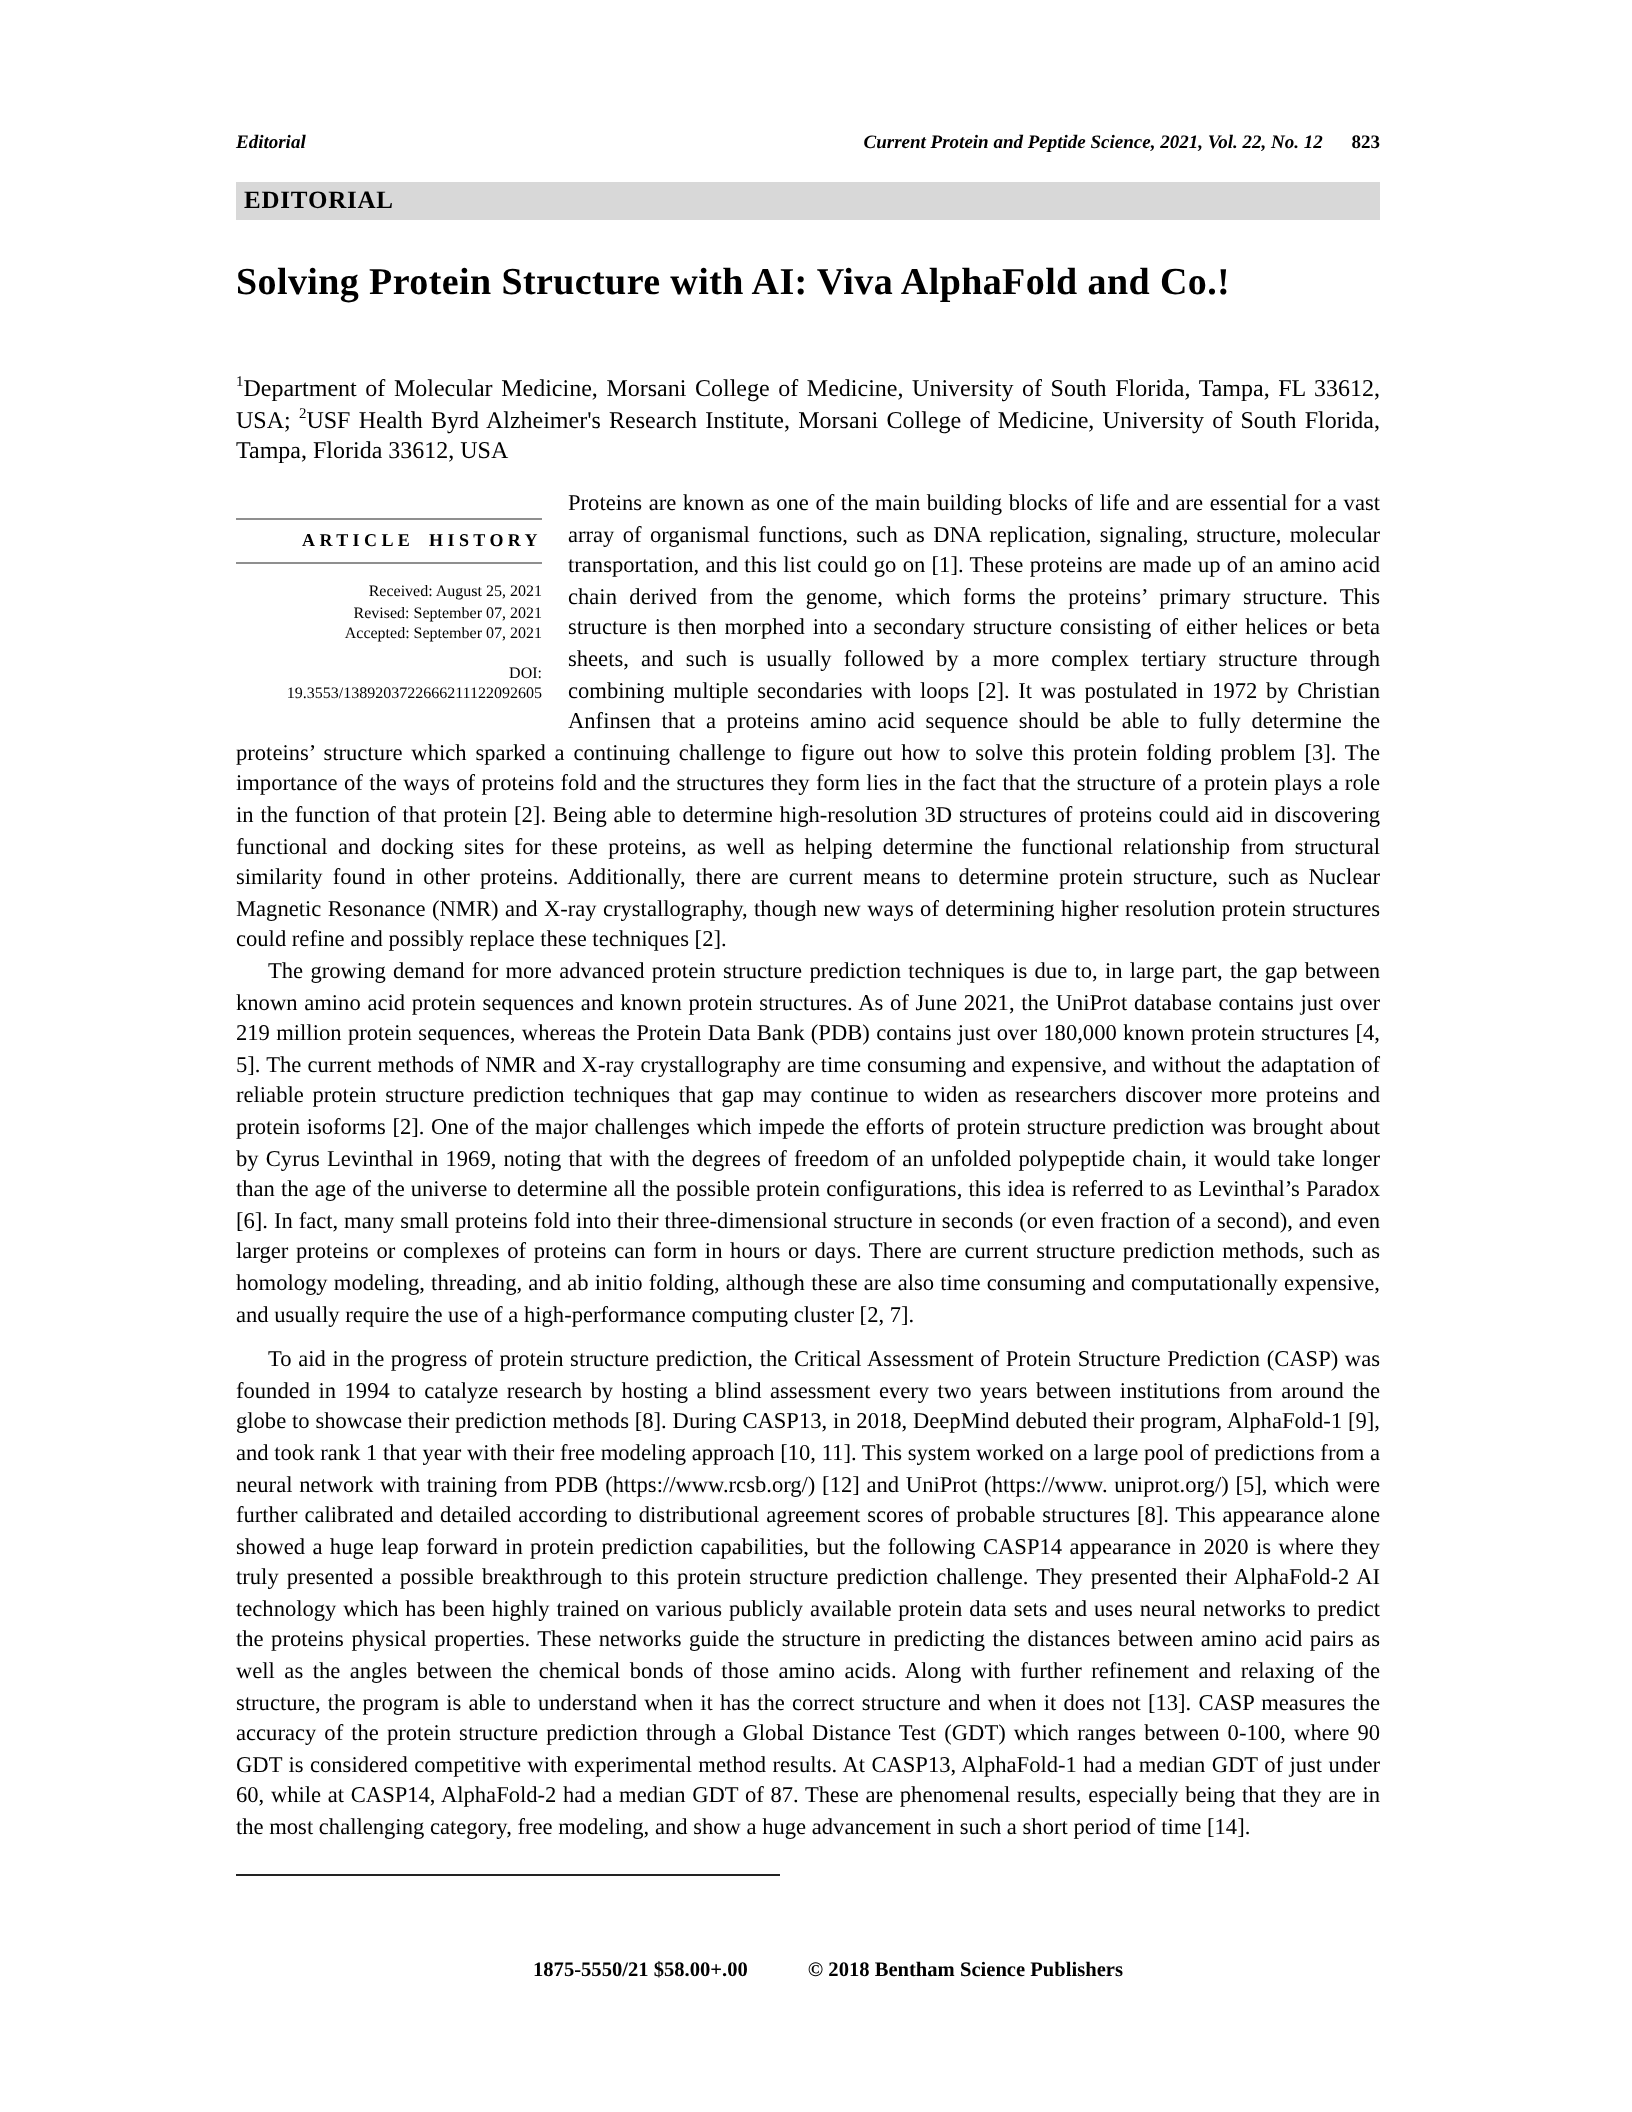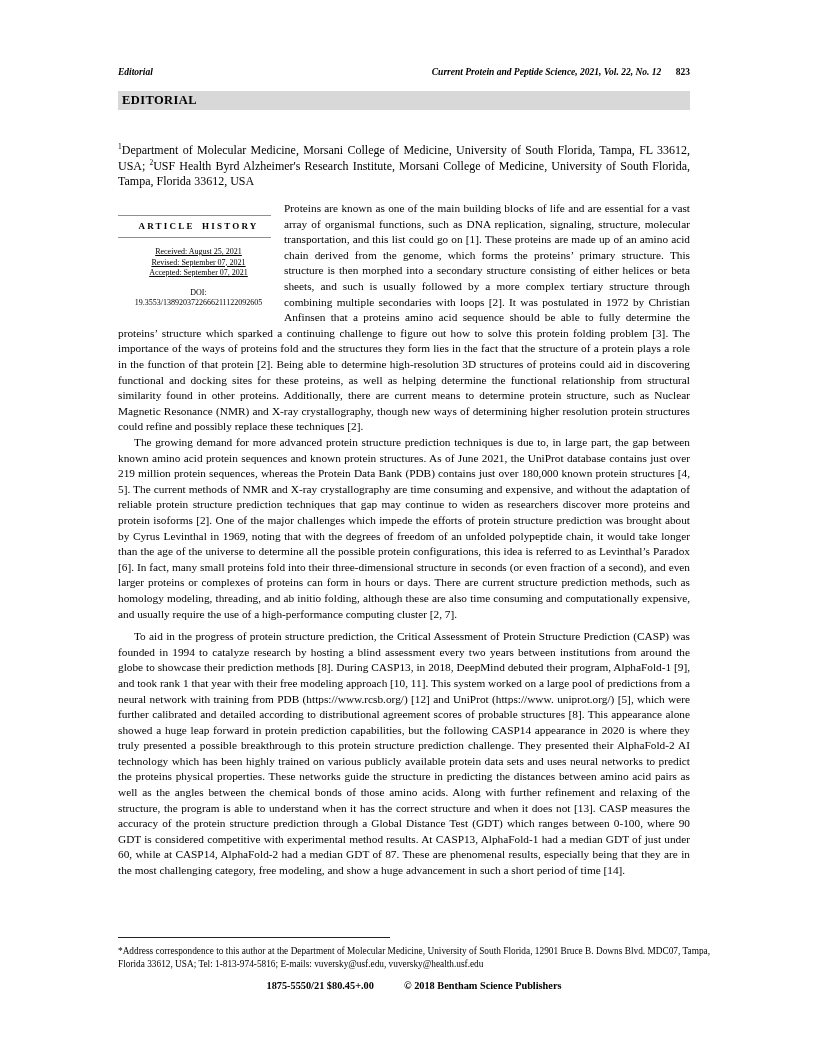--- a/index.html
+++ b/index.html
@@ -63,31 +63,31 @@
   }
   .para { text-indent: 16px; margin-bottom: 7px; }
 
   
   .history-box {
     float: left;
     width: 153px;
     height: 112px;
     margin: 0 13px 10px 0;
     text-indent: 0;
-    text-align: center;
+    text-align: right;
   }
   .hb-rule { border-top: 1px solid #8f8f8f; }
   .hb-rule-top { margin-top: 14px; }
   .hb-heading {
     font-size: 9px; font-weight: bold;
     letter-spacing: 2.2px; word-spacing: 3px;
     padding: 5px 0 5px 8px;
     line-height: 11px;
   }
-  .hb-dates { margin-top: 9px; padding-left: 8px; font-size: 8px; line-height: 10.5px; text-decoration: underline; }
+  .hb-dates { margin-top: 9px; padding-left: 8px; font-size: 8px; line-height: 10.5px; }
   .hb-doi { margin-top: 9px; padding-left: 8px; font-size: 8px; line-height: 10.5px; }
 
   
   .foot-block { position: absolute; left: 80px; right: 68px; top: 921px; }
   .footnote-rule { width: 272px; border-top: 1px solid #222; margin-bottom: 7px; }
   .footnote { font-size: 9.3px; line-height: 13px; text-align: justify; }
 
   .imprint {
     position: absolute; left: 80px; right: 68px; top: 963px;
     display: flex; justify-content: center; gap: 30px;
@@ -104,20 +104,21 @@
     <span class="rh-right">
       <span class="rh-journal">Current Protein and Peptide Science, 2021, Vol. 22, No. 12</span>
       <span class="rh-page">823</span>
     </span>
   </header>
 
   <div class="banner">
     <span>EDITORIAL</span>
   </div>
 
+  <h1 class="title">Solving Protein Structure with AI: Viva AlphaFold and Co.!</h1>
 
 
   <div class="affiliation"><sup>1</sup><span>Department of Molecular Medicine, Morsani College of Medicine, University of South Florida, Tampa, FL 33612, USA; </span><sup>2</sup><span>USF Health Byrd Alzheimer's Research Institute, Morsani College of Medicine, University of South Florida, Tampa, Florida 33612, USA</span></div>
 
   <section class="body-text">
 
     <p class="para">
       </p><aside class="history-box">
         <div class="hb-rule hb-rule-top"></div>
         <div class="hb-heading">ARTICLE HISTORY</div>
@@ -135,21 +136,20 @@
     <p></p>
 
     <p class="para">The growing demand for more advanced protein structure prediction techniques is due to, in large part, the gap between known amino acid protein sequences and known protein structures. As of June 2021, the UniProt database contains just over 219 million protein sequences, whereas the Protein Data Bank (PDB) contains just over 180,000 known protein structures [4, 5]. The current methods of NMR and X-ray crystallography are time consuming and expensive, and without the adaptation of reliable protein structure prediction techniques that gap may continue to widen as researchers discover more proteins and protein isoforms [2]. One of the major challenges which impede the efforts of protein structure prediction was brought about by Cyrus Levinthal in 1969, noting that with the degrees of freedom of an unfolded polypeptide chain, it would take longer than the age of the universe to determine all the possible protein configurations, this idea is referred to as Levinthal’s Paradox [6]. In fact, many small proteins fold into their three-dimensional structure in seconds (or even fraction of a second), and even larger proteins or complexes of proteins can form in hours or days. There are current structure prediction methods, such as homology modeling, threading, and ab initio folding, although these are also time consuming and computationally expensive, and usually require the use of a high-performance computing cluster [2, 7].</p>
 
     <p class="para">To aid in the progress of protein structure prediction, the Critical Assessment of Protein Structure Prediction (CASP) was founded in 1994 to catalyze research by hosting a blind assessment every two years between institutions from around the globe to showcase their prediction methods [8]. During CASP13, in 2018, DeepMind debuted their program, AlphaFold-1 [9], and took rank 1 that year with their free modeling approach [10, 11]. This system worked on a large pool of predictions from a neural network with training from PDB (https://www.rcsb.org/) [12] and UniProt (https://www. uniprot.org/) [5], which were further calibrated and detailed according to distributional agreement scores of probable structures [8]. This appearance alone showed a huge leap forward in protein prediction capabilities, but the following CASP14 appearance in 2020 is where they truly presented a possible breakthrough to this protein structure prediction challenge. They presented their AlphaFold-2 AI technology which has been highly trained on various publicly available protein data sets and uses neural networks to predict the proteins physical properties. These networks guide the structure in predicting the distances between amino acid pairs as well as the angles between the chemical bonds of those amino acids. Along with further refinement and relaxing of the structure, the program is able to understand when it has the correct structure and when it does not [13]. CASP measures the accuracy of the protein structure prediction through a Global Distance Test (GDT) which ranges between 0-100, where 90 GDT is considered competitive with experimental method results. At CASP13, AlphaFold-1 had a median GDT of just under 60, while at CASP14, AlphaFold-2 had a median GDT of 87. These are phenomenal results, especially being that they are in the most challenging category, free modeling, and show a huge advancement in such a short period of time [14].</p>
 
   </section>
 
   <div class="foot-block">
     <div class="footnote-rule"></div>
-    <div class="footnote">*Address correspondence to this author at the Department of Molecular Medicine, University of South Florida, 12901 Bruce B. Downs Blvd. MDC07, Tampa, Florida 33612, USA; Tel: 1-813-974-5816; E-mails: vuversky@usf.edu, vuversky@health.usf.edu</div>
   </div>
 
   <div class="imprint">
-    <span>1875-5550/21 $80.45+.00</span>
+    <span>1875-5550/21 $58.00+.00</span>
     <span>© 2018 Bentham Science Publishers</span>
   </div>
 
 </div>
 
 </body></html>

